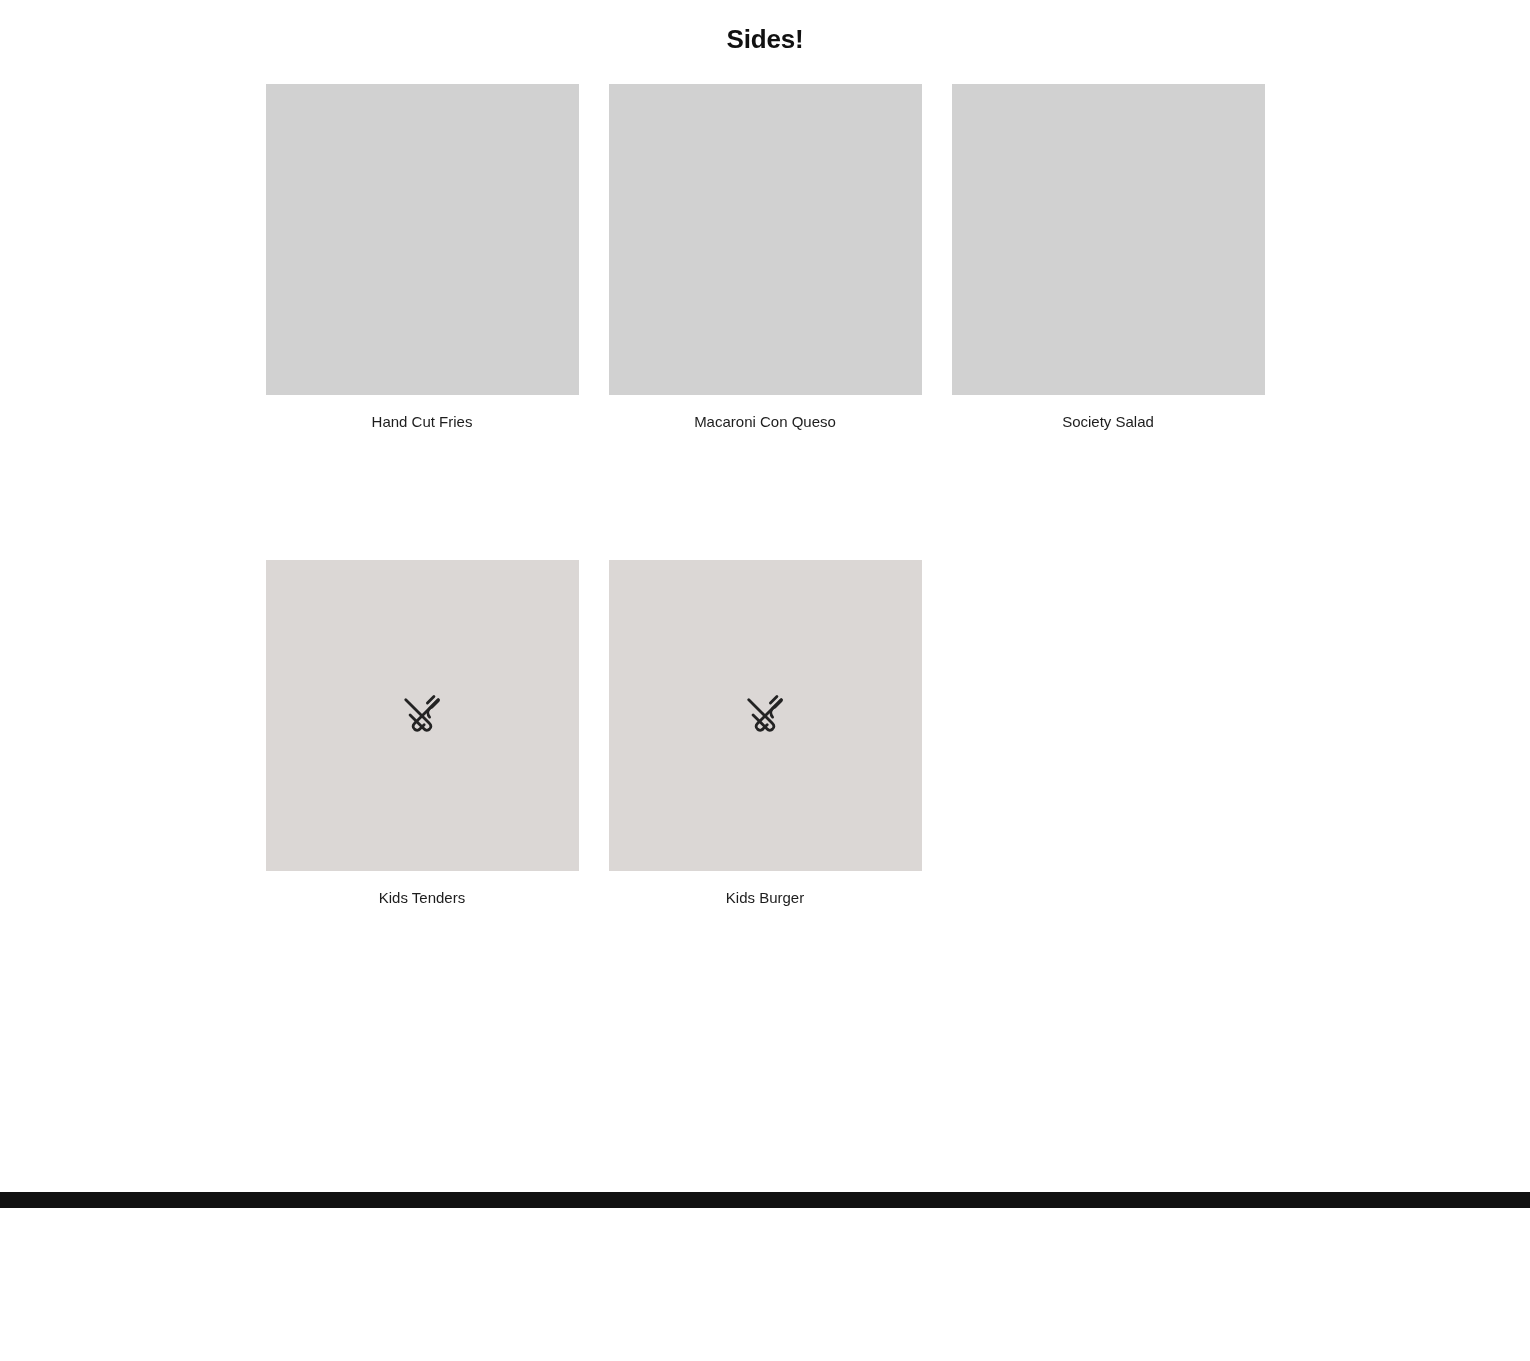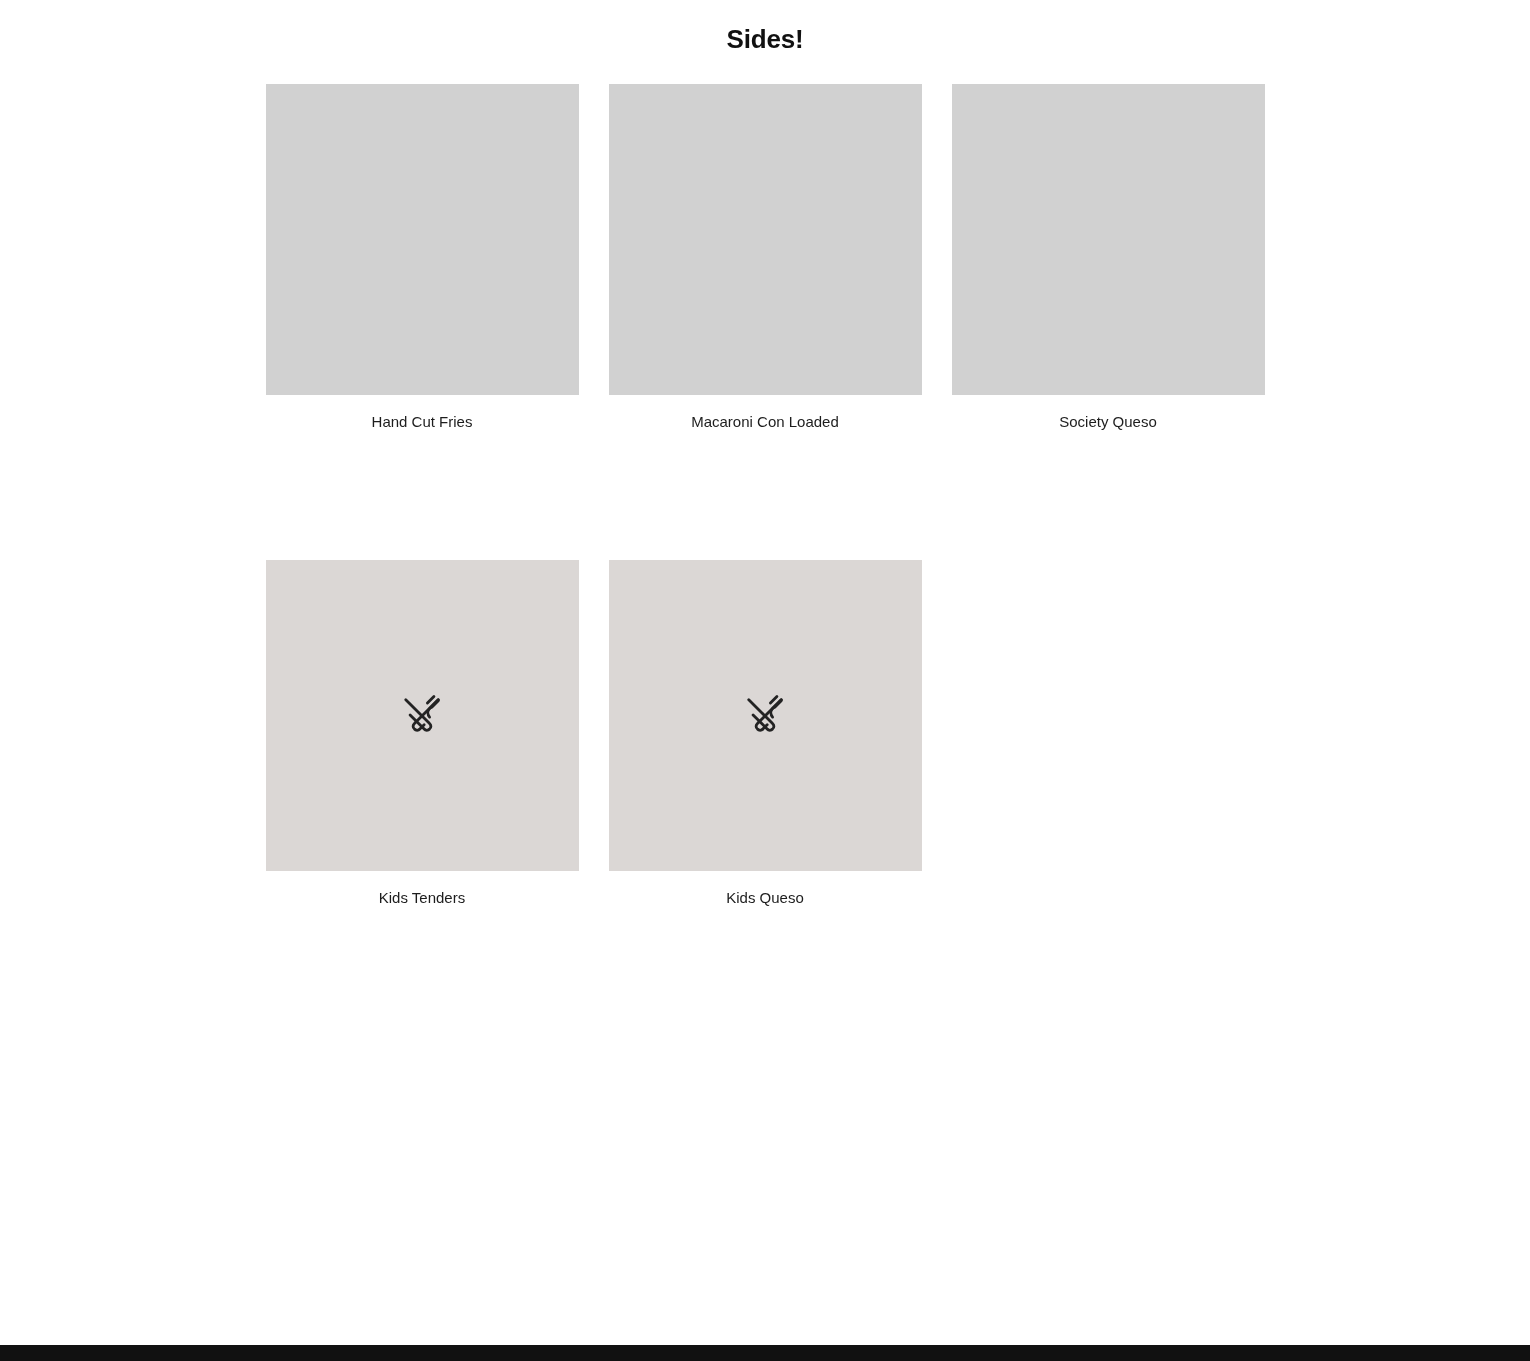--- a/index.html
+++ b/index.html
@@ -10,21 +10,21 @@
   body {
     width: 1530px;
     height: 1361px;
     font-family: "Liberation Sans", sans-serif;
     color: #1a1a1a;
     overflow: hidden;
     position: relative;
   }
   .page {
     width: 1530px;
-    height: 1361px;
+    height: 1208px;
     position: relative;
     box-sizing: border-box;
   }
 
   
   .section {
     width: 1000px;
     margin: 0 auto;
     padding: 0;
   }
@@ -114,26 +114,26 @@
     <div class="grid sides-grid">
 
       <div class="card">
         <div class="thumb"></div>
         <div class="card-label">Hand Cut Fries</div>
       </div>
 
 
       <div class="card">
         <div class="thumb"></div>
-        <div class="card-label">Macaroni Con Loaded</div>
+        <div class="card-label">Macaroni Con Queso</div>
       </div>
 
       <div class="card">
         <div class="thumb"></div>
-        <div class="card-label">Society Queso</div>
+        <div class="card-label">Society Salad</div>
       </div>
 
     </div>
   </div>
 
   <div class="section kids-section">
 
     <div class="grid kids-grid">
 
       <div class="card">
@@ -156,21 +156,21 @@
           <span class="thumb-icon">
             <svg viewBox="0 0 48 48" fill="none" stroke="currentColor" stroke-width="2.6" stroke-linecap="round" stroke-linejoin="round">
               <path d="M9 9 L31 31 A3.2 3.2 0 0 1 31 36 A3.2 3.2 0 0 1 26 36 L13 23"></path>
               <path d="M39 9 L31 17 A6 6 0 0 0 31 25"></path>
               <path d="M35 6 L29 12"></path>
               <path d="M39 10 L33 16"></path>
               <path d="M39 9 L17 31 A3.2 3.2 0 0 0 17 36 A3.2 3.2 0 0 0 22 36 L26 32"></path>
             </svg>
           </span>
         </div>
-        <div class="card-label">Kids Queso</div>
+        <div class="card-label">Kids Burger</div>
       </div>
 
 
     </div>
   </div>
 
   <div class="footer-gap"></div>
   <div class="footer-bar"></div>
 
 </div>

